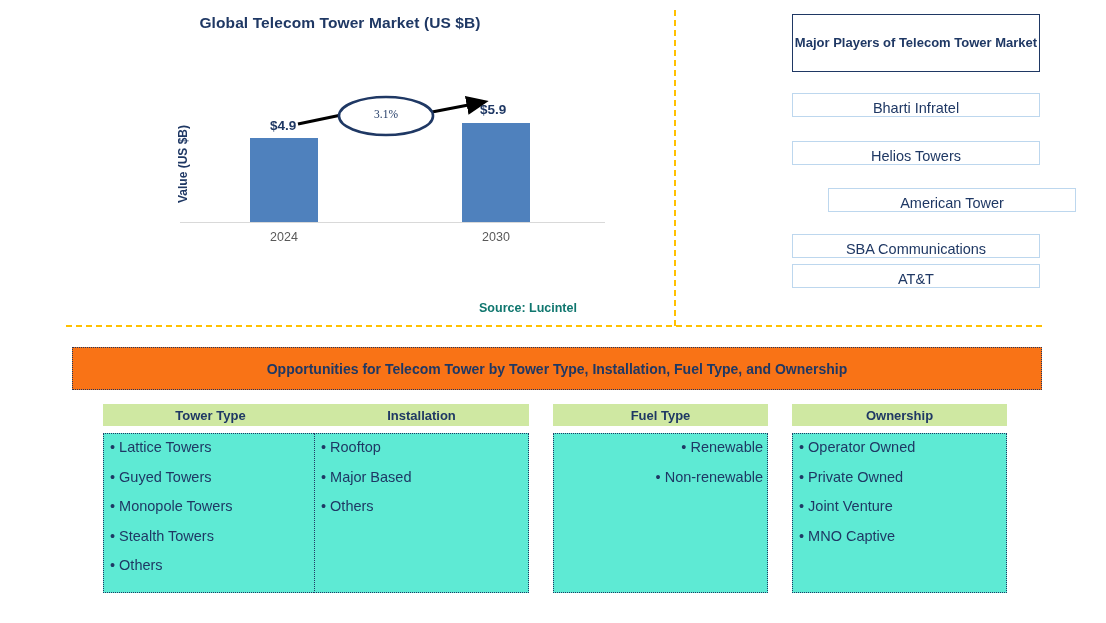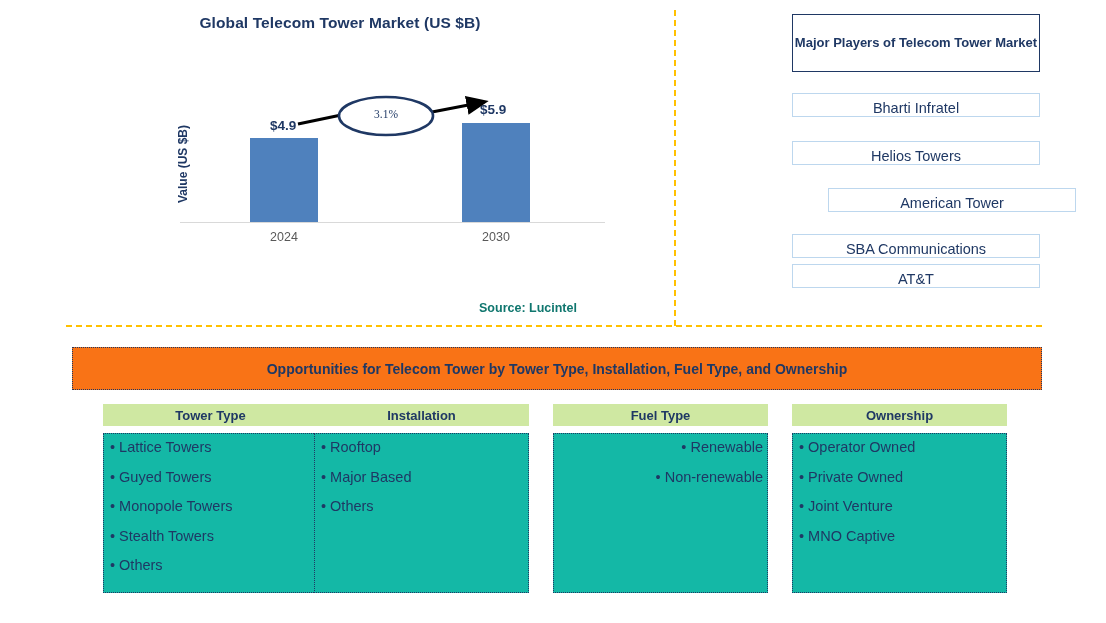--- a/index.html
+++ b/index.html
@@ -215,21 +215,21 @@
     font-size: 13px;
     font-weight: bold;
     color: #1F3864;
   }
   .cat-body {
     margin-top: 7px;
     height: 160px;
     border: 1px dotted #1F3864;
     box-sizing: border-box;
     padding: 6px 4px 0 6px;
-    background: #14b8a6;
+    background: #5eead4;
   }
   .cat-item {
     font-size: 14.5px;
     color: #1F3864;
     line-height: 1.0;
     margin-bottom: 15px;
     white-space: nowrap;
   }
   .cat-item .bullet { margin-right: 4px; }
 

